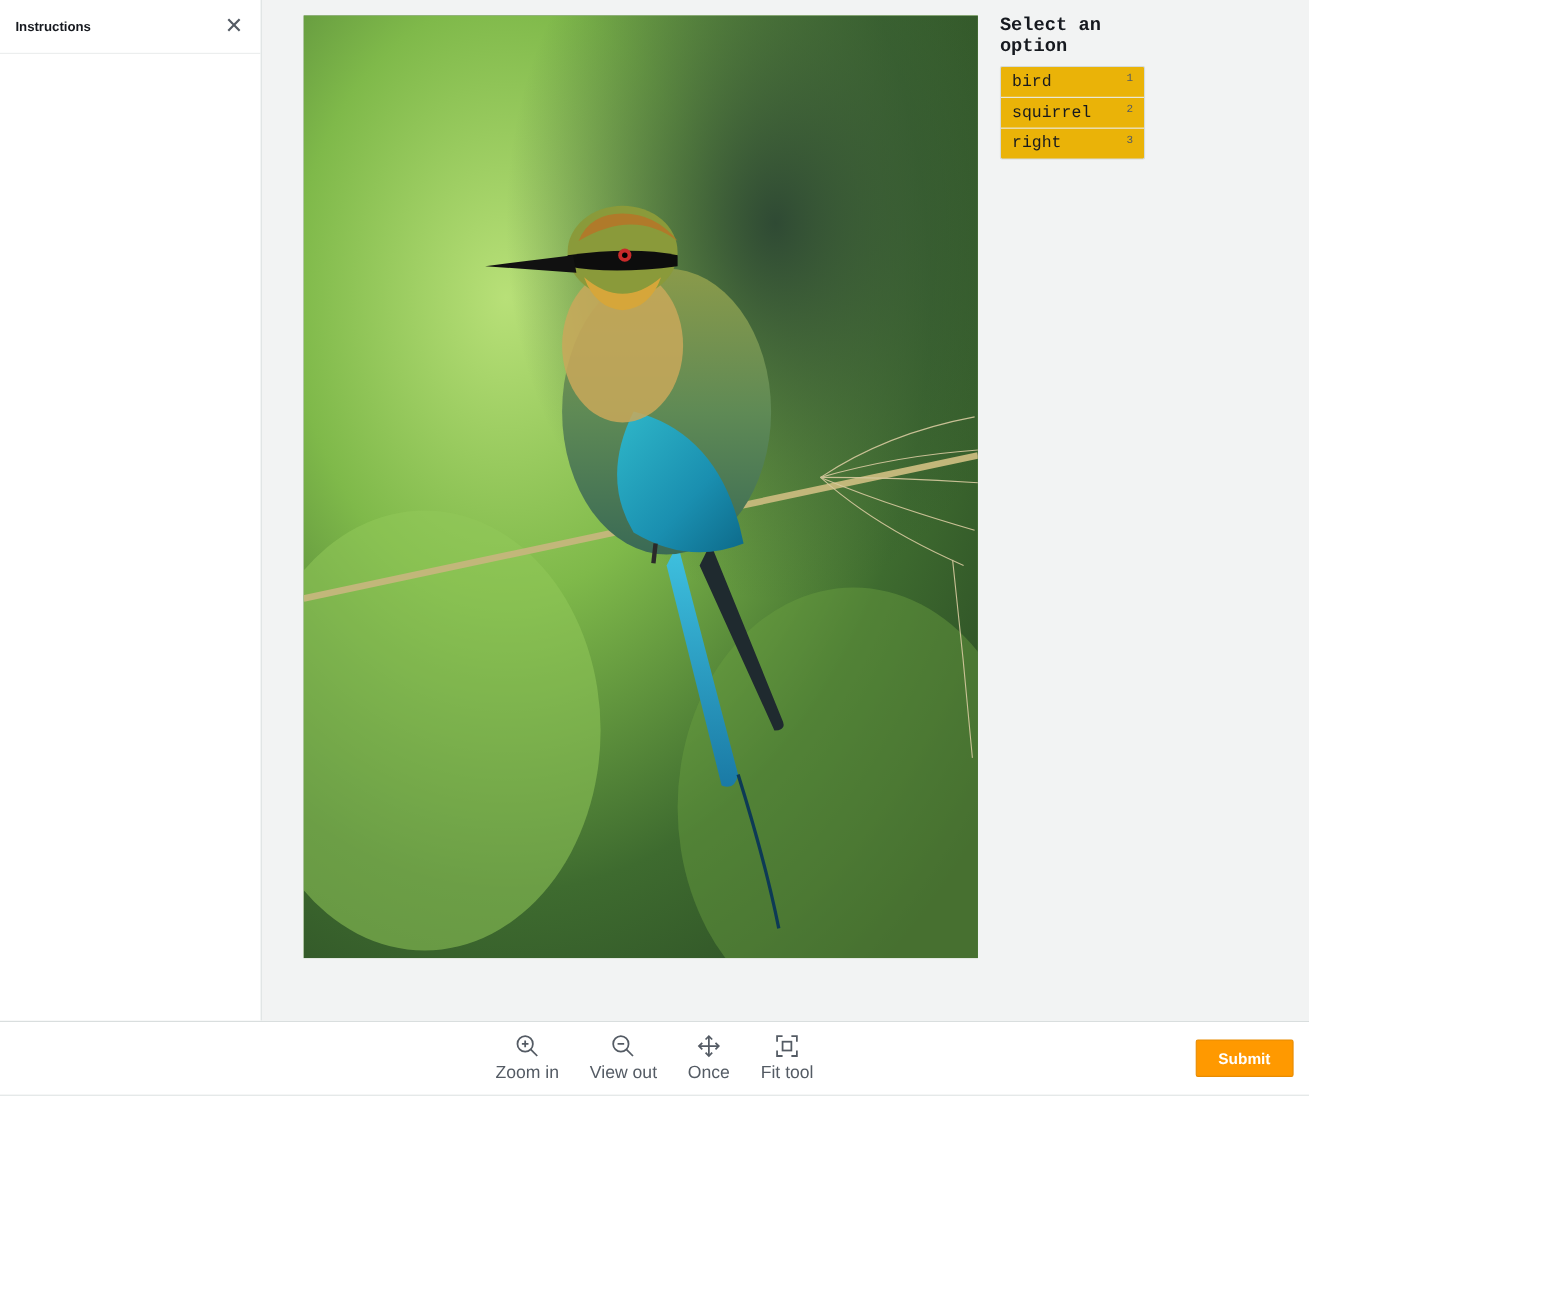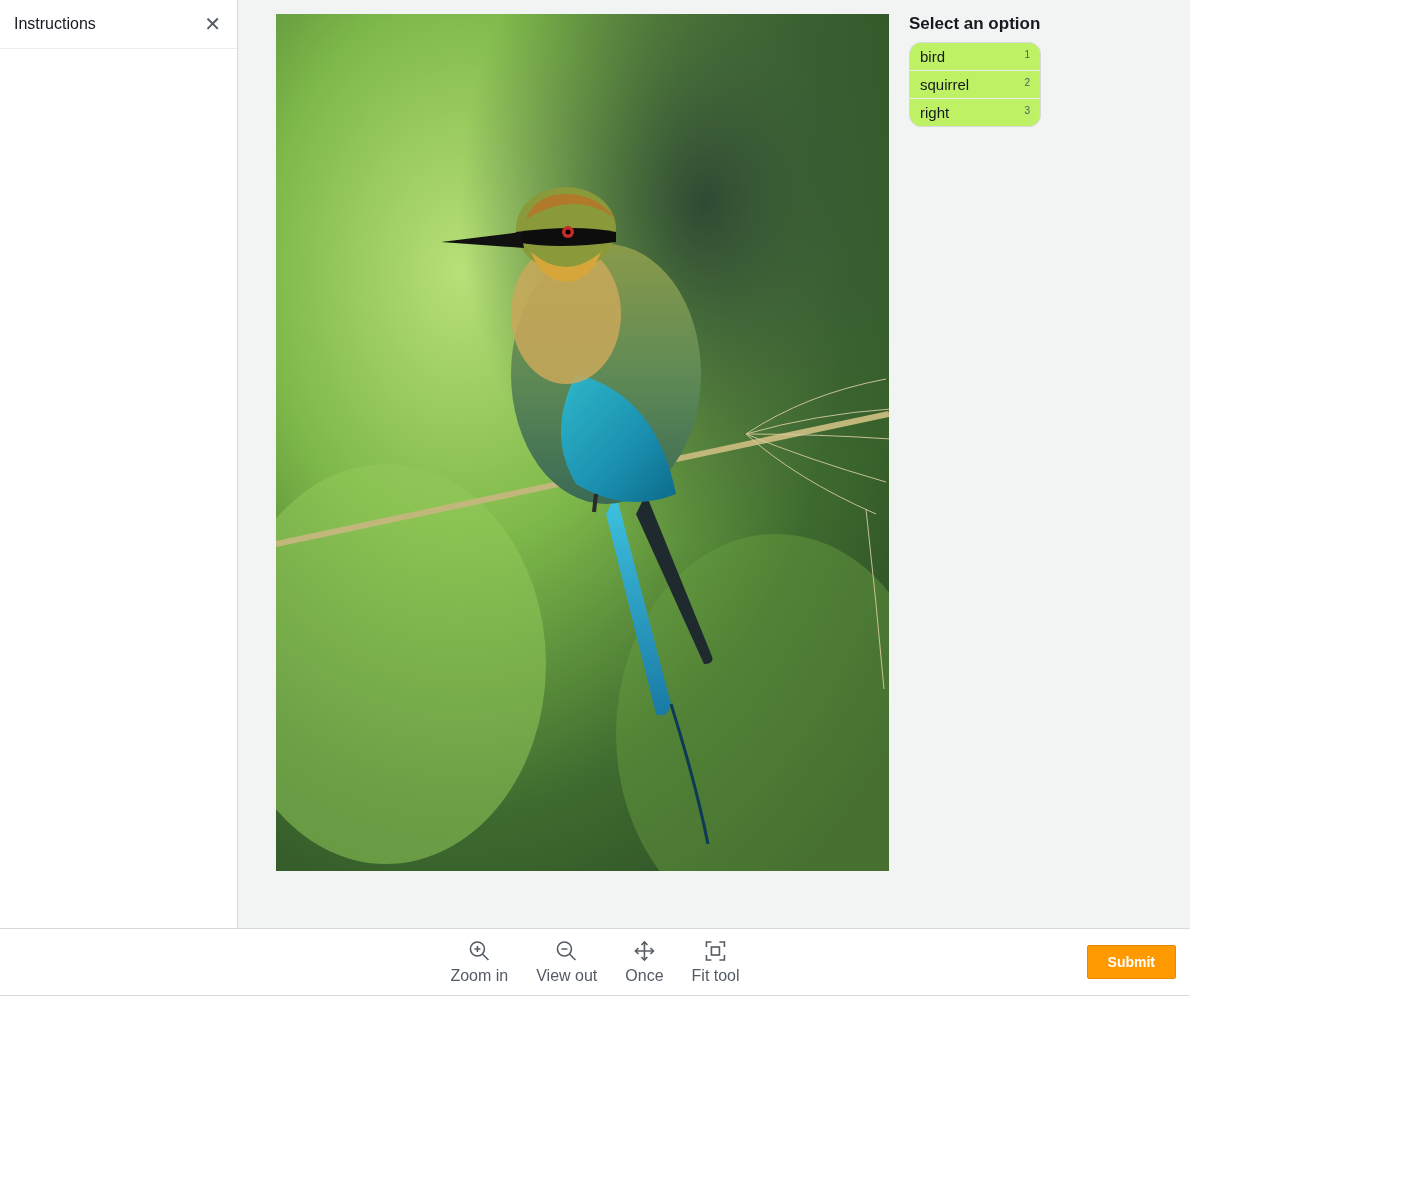--- a/index.html
+++ b/index.html
@@ -33,22 +33,22 @@
     background: #fff;
   }
   .sb-header {
     display: flex;
     align-items: center;
     justify-content: space-between;
     padding: 12px 14px;
     border-bottom: 1px solid #eaeded;
   }
   .sb-title {
-    font-size: 16px;
-    font-weight: 400;
+    font-size: 12px;
+    font-weight: 700;
   }
   .sb-close {
     font-size: 20px;
     font-weight: 400;
     color: #545b64;
     cursor: pointer;
     line-height: 1;
     padding: 2px;
   }
   .sb-body { padding: 12px 14px; }
@@ -90,31 +90,32 @@
     width: 613px;
     height: 857px;
     background: #5a8a3a;
     position: relative;
     overflow: hidden;
   }
   .image-wrap svg { position: absolute; inset: 0; }
   
   .options {
     width: 132px;
+    font-family: Liberation Mono, monospace;
   }
   .opt-title {
     font-size: 17px;
     font-weight: 700;
     margin-bottom: 8px;
   }
   .opt-list {
     border: 1px solid #d5dbdb;
-    border-radius: 12px;
-    overflow: hidden;
-    background: #bef264;
+    border-radius: 2px;
+    overflow: hidden;
+    background: #eab308;
   }
   .opt-item {
     display: flex;
     justify-content: space-between;
     align-items: center;
     padding: 5px 10px;
     border-top: 1px solid #eaeded;
     cursor: pointer;
     font-size: 15px;
   }

